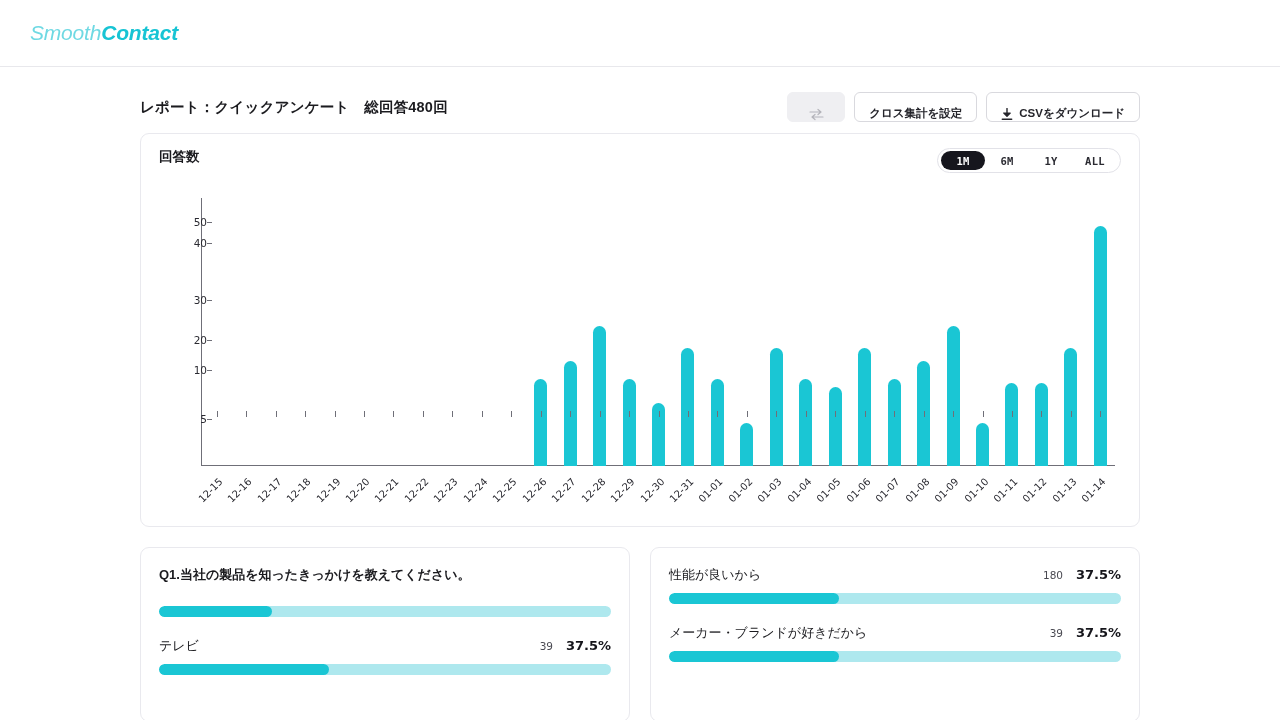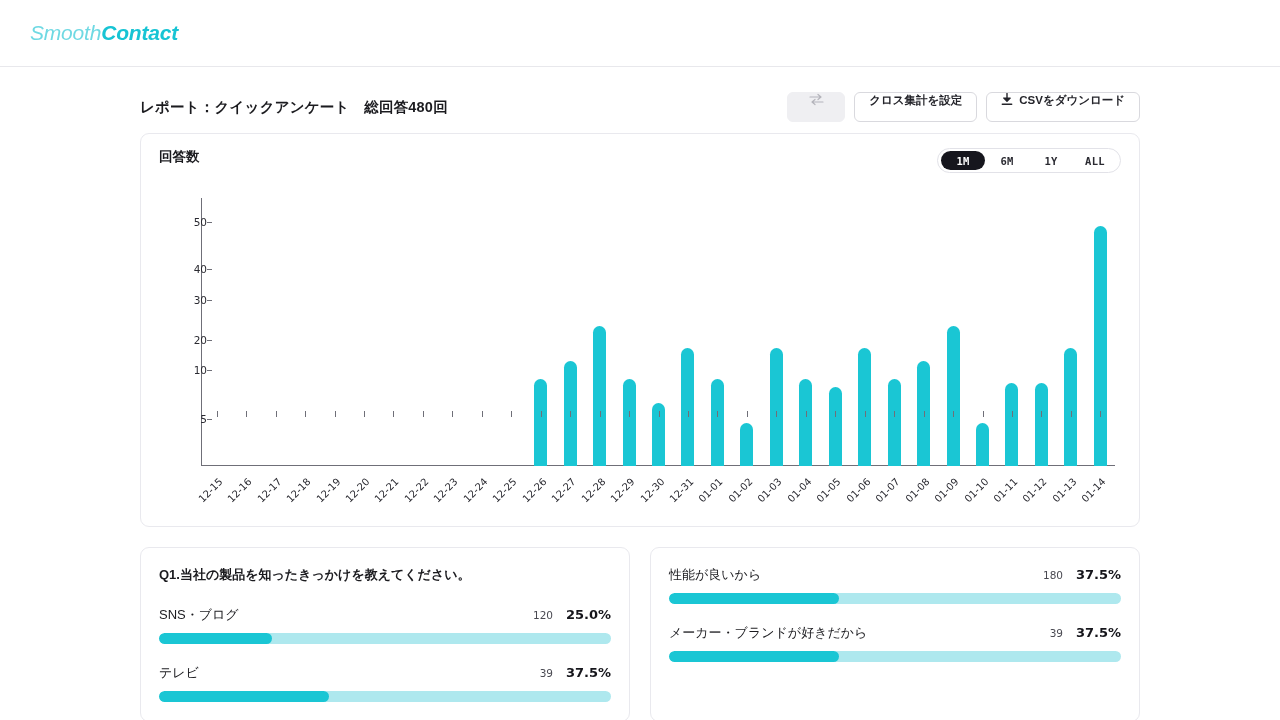--- a/index.html
+++ b/index.html
@@ -56,21 +56,21 @@
   }
   .btn {
     height: 30px;
     border-radius: 6px;
     border: 1px solid #d9d9de;
     background: #fff;
     font-size: 11.5px;
     font-weight: 700;
     color: #25252b;
     display: inline-flex;
-    align-items: flex-start;
+    align-items: flex-end;
     justify-content: center;
     padding: 0 14px;
     cursor: pointer;
     white-space: nowrap;
     font-family: inherit;
   }
   .btn-icononly {
     width: 58px;
     padding: 0;
     background: #efeff2;
@@ -293,21 +293,21 @@
     </div>
 
     <div class="plot">
       <div class="axis-v"></div>
       <div class="axis-h"></div>
       <div id="yticks">
           <div class="ytick" style="top: 232.564px;">5</div>
           <div class="ytick" style="top: 184px;">10</div>
           <div class="ytick" style="top: 153.772px;">20</div>
           <div class="ytick" style="top: 114.376px;">30</div>
-          <div class="ytick" style="top: 83px;">40</div>
+          <div class="ytick" style="top: 57px;">40</div>
           <div class="ytick" style="top: 35.584px;">50</div>
         </div>
       <div class="bars" id="bars">
           <div class="bslot">
             <div class="xtick"></div>
             <div class="xlab">12-15</div>
           </div>
           <div class="bslot">
             <div class="xtick"></div>
             <div class="xlab">12-16</div>
@@ -449,25 +449,20 @@
             <div class="xlab">01-14</div>
           </div>
         </div>
     </div>
   </div>
 
   <div class="qrow">
     <div class="card qcard">
       <div class="qtitle">Q1.当社の製品を知ったきっかけを教えてください。</div>
       <div id="q0-opts">
-          <div class="opt-head">
-            <div class="opt-label">SNS・ブログ</div>
-            <div class="opt-count">120</div>
-            <div class="opt-pct">25.0%</div>
-          </div>
           <div class="track">
             <div class="fill" style="width: 25%;"></div>
           </div>
           <div class="opt-head">
             <div class="opt-label">テレビ</div>
             <div class="opt-count">39</div>
             <div class="opt-pct">37.5%</div>
           </div>
           <div class="track">
             <div class="fill" style="width: 37.5%;"></div>

